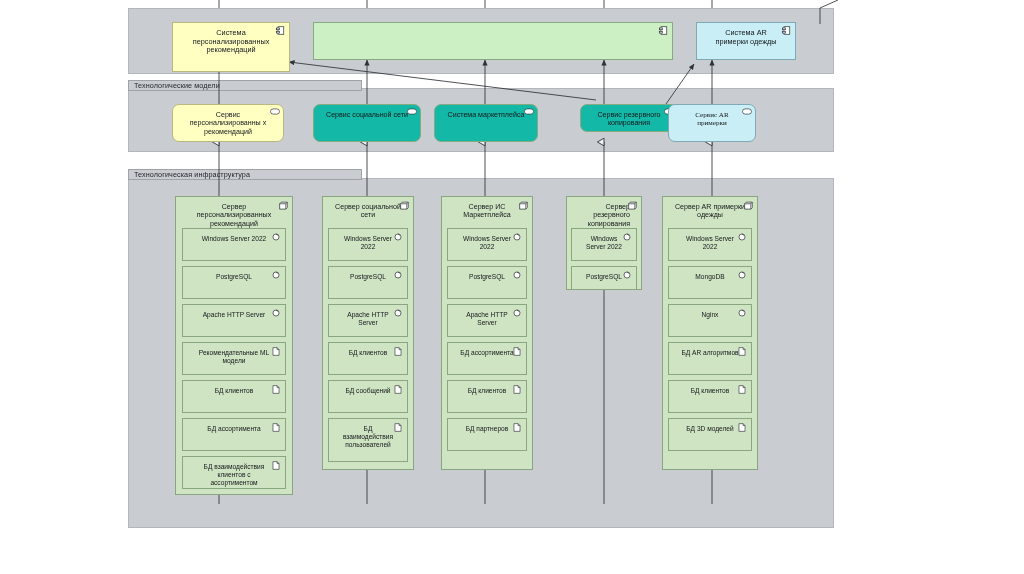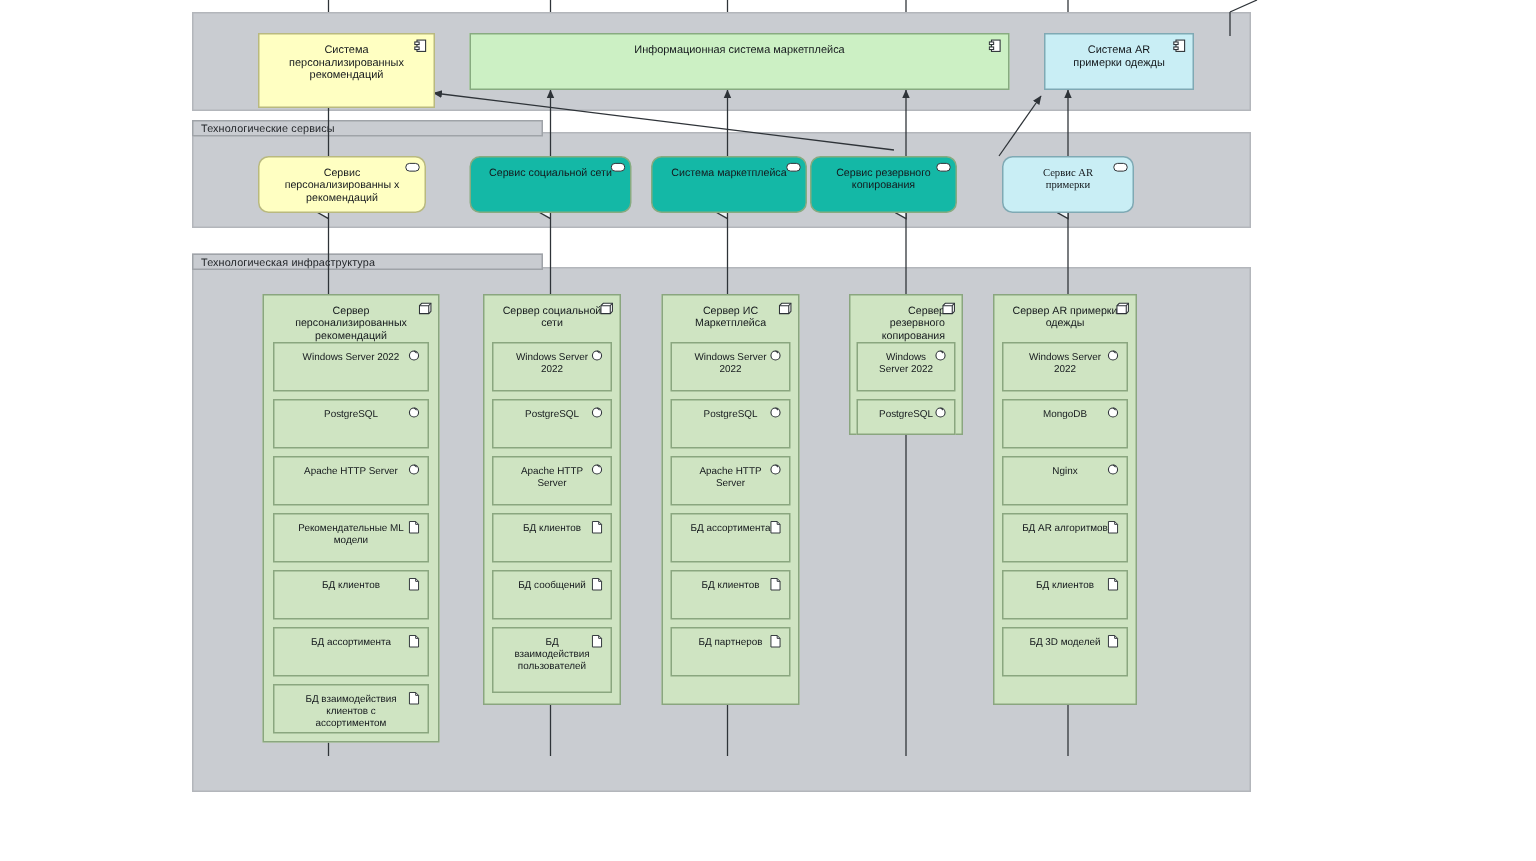--- a/index.html
+++ b/index.html
@@ -50,21 +50,21 @@
   .srv .ico,.item .ico{top:3.5px;right:4px;}
 </style>
 </head>
 <body>
 
 <div id="canvas">
 
   <div class="band" style="left:128px;top:8px;width:706px;height:66px;"></div>
 
   <div class="band" style="left:128px;top:88px;width:706px;height:64px;"></div>
-  <div class="layer-tab" style="left:128px;top:80px;width:234px;height:11px;">Технологические сервисы</div>
+  <div class="layer-tab" style="left:128px;top:80px;width:234px;height:11px;">Технологические модели</div>
 
   <div class="band" style="left:128px;top:178px;width:706px;height:350px;"></div>
   <div class="layer-tab" style="left:128px;top:169px;width:234px;height:11px;">Технологическая инфраструктура</div>
 
   <svg id="wires">
     <defs>
       <marker id="arrow" markerWidth="7" markerHeight="7" refX="5.6" refY="3" orient="auto" markerUnits="userSpaceOnUse">
         <path d="M0,0.4 L6,3 L0,5.6 z" fill="#2e3338"></path>
       </marker>
       <marker id="tri" markerWidth="9" markerHeight="8" refX="4.5" refY="7.4" orient="auto" markerUnits="userSpaceOnUse">
@@ -110,21 +110,20 @@
     <span class="ico">
       <svg viewBox="0 0 10 10" width="9" height="9">
         <rect x="2.2" y="0.8" width="6.4" height="8.4" fill="#ffffff" stroke="#2e3338" stroke-width="0.8"></rect>
         <rect x="0.6" y="2.2" width="3.2" height="1.9" fill="#ffffff" stroke="#2e3338" stroke-width="0.8"></rect>
         <rect x="0.6" y="5.9" width="3.2" height="1.9" fill="#ffffff" stroke="#2e3338" stroke-width="0.8"></rect>
       </svg>
     </span>
   </div>
 
   <div class="node cmp green" style="left:313px;top:22px;width:360px;height:38px;">
-    <span class="lbl">Информационная система маркетплейса</span>
     <span class="ico">
       <svg viewBox="0 0 10 10" width="9" height="9">
         <rect x="2.2" y="0.8" width="6.4" height="8.4" fill="#ffffff" stroke="#2e3338" stroke-width="0.8"></rect>
         <rect x="0.6" y="2.2" width="3.2" height="1.9" fill="#ffffff" stroke="#2e3338" stroke-width="0.8"></rect>
         <rect x="0.6" y="5.9" width="3.2" height="1.9" fill="#ffffff" stroke="#2e3338" stroke-width="0.8"></rect>
       </svg>
     </span>
   </div>
 
   <div class="node cmp blue" style="left:696px;top:22px;width:100px;height:38px;">
@@ -158,21 +157,21 @@
 
   <div class="node svc green" style="left:434px;top:104px;width:104px;height:38px;">
     <span class="lbl">Система маркетплейса</span>
     <span class="ico">
       <svg viewBox="0 0 12 8" width="10" height="7">
         <rect x="0.6" y="0.9" width="10.8" height="6.2" rx="3.1" fill="#ffffff" stroke="#2e3338" stroke-width="0.8"></rect>
       </svg>
     </span>
   </div>
 
-  <div class="node svc green" style="left:540px;top:104px;width:98px;height:38px;">
+  <div class="node svc green" style="left:580px;top:104px;width:98px;height:28px;">
     <span class="lbl">Сервис резервного копирования</span>
     <span class="ico">
       <svg viewBox="0 0 12 8" width="10" height="7">
         <rect x="0.6" y="0.9" width="10.8" height="6.2" rx="3.1" fill="#ffffff" stroke="#2e3338" stroke-width="0.8"></rect>
       </svg>
     </span>
   </div>
 
   <div class="node svc blue" style="left:668px;top:104px;width:88px;height:38px;">
     <span class="lbl">Сервис AR примерки</span>

